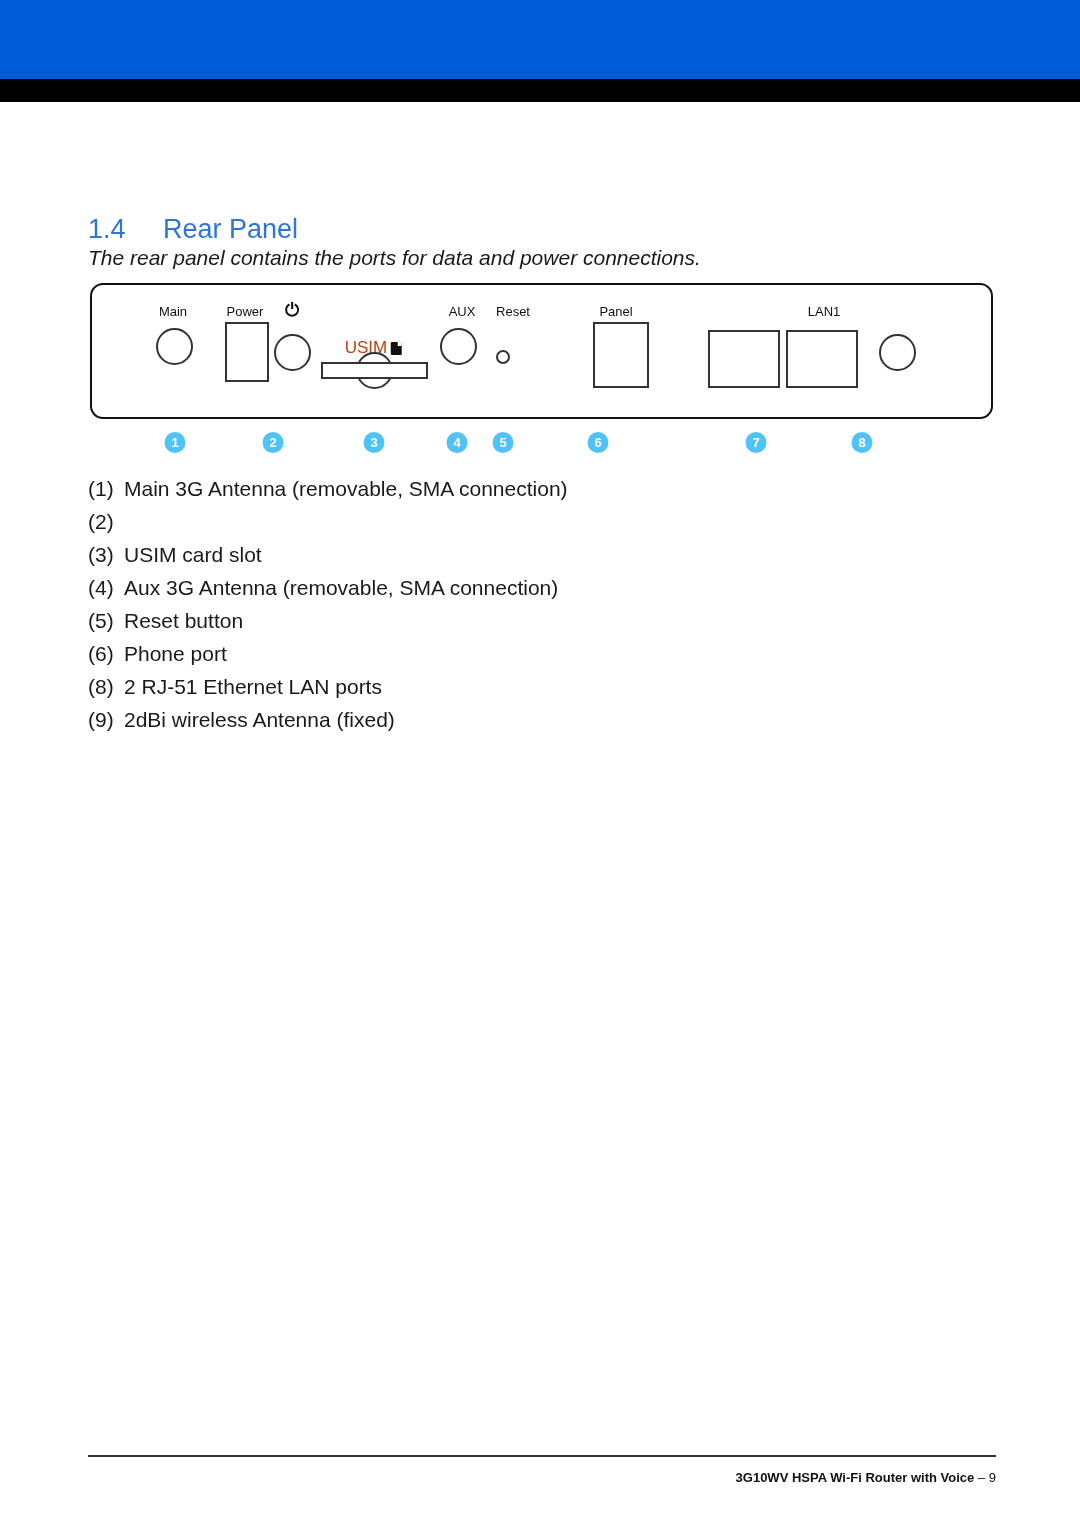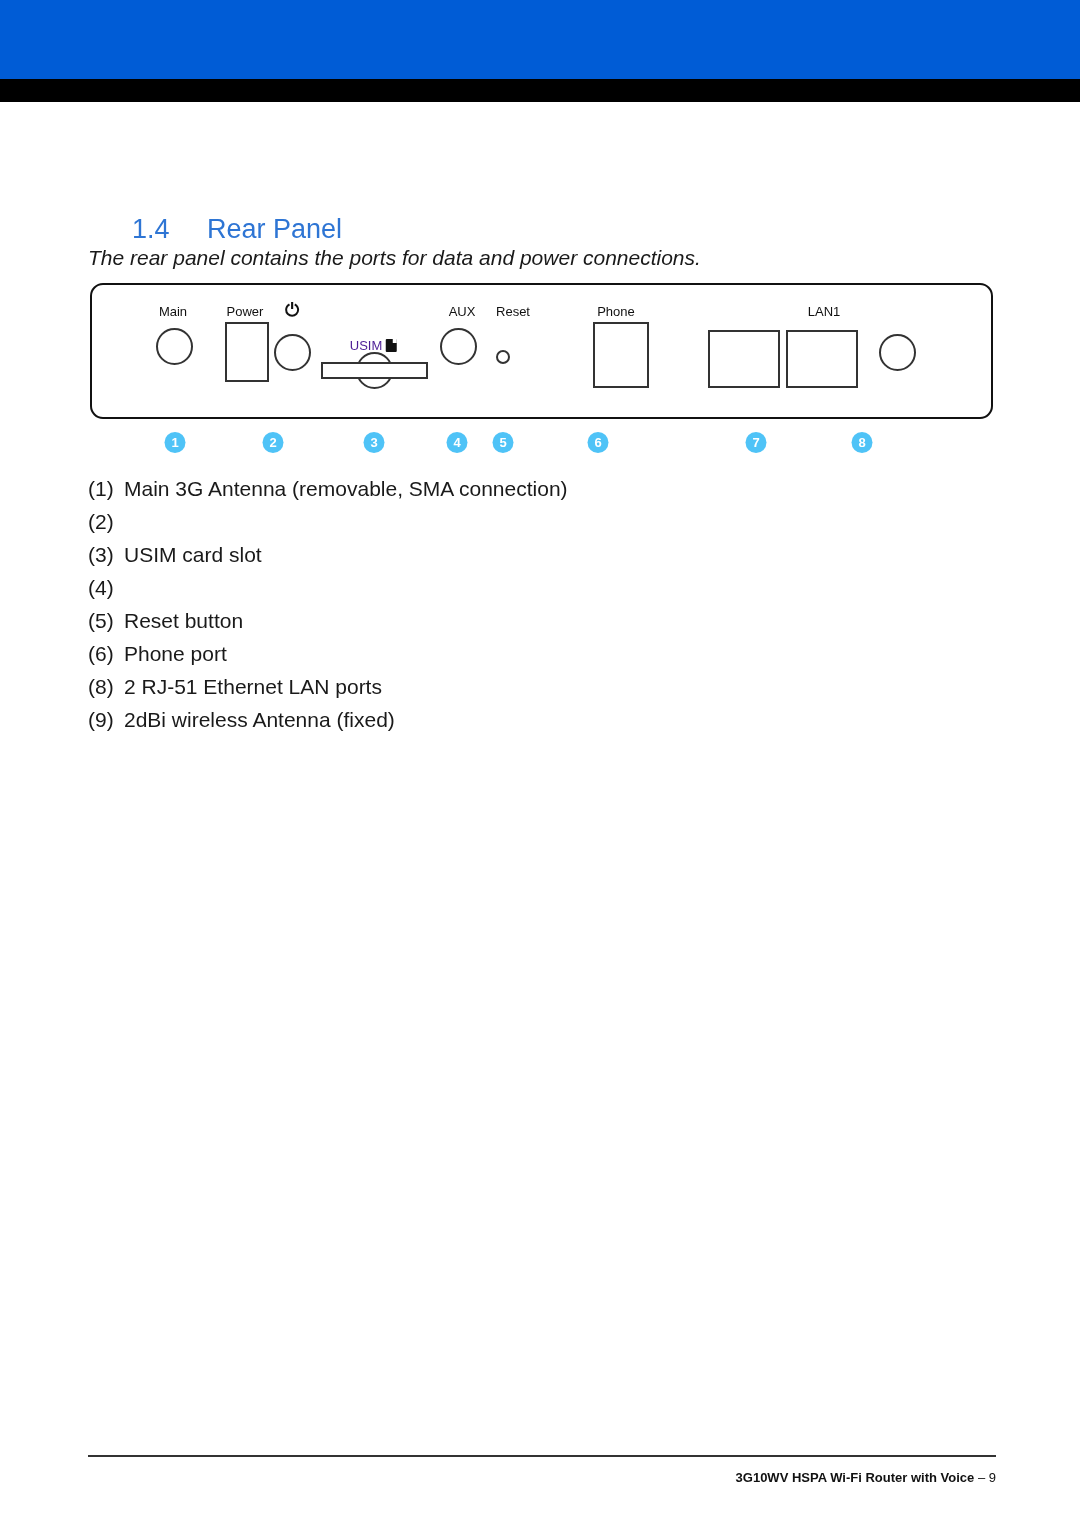--- a/index.html
+++ b/index.html
@@ -33,21 +33,20 @@
 
   
   .section-heading {
     position: absolute;
     left: 88px;
     top: 214px;
     font-size: 27px;
     color: #2e75d4;
     letter-spacing: 0px;
     white-space: nowrap;
-    margin-left: 44px;
   }
   .section-heading .sec-num {
     display: inline-block;
     width: 75px;
   }
 
   .intro-text {
     position: absolute;
     left: 88px;
     top: 246px;
@@ -86,22 +85,22 @@
   .pwr-glyph {
     position: absolute;
     font-size: 18px;
     color: #111111;
     line-height: 1;
     transform: translateX(-50%);
     font-weight: bold;
   }
   .usim-label {
     position: absolute;
-    font-size: 13px;
-    color: #4c1d95;
+    font-size: 17px;
+    color: #c2410c;
     white-space: nowrap;
     transform: translateX(-50%);
   }
   .usim-chip {
     display: inline-block;
     width: 11px;
     height: 13px;
     background: #111111;
     vertical-align: -2px;
     margin-left: 3px;
@@ -199,21 +198,21 @@
 <div class="intro-text">The rear panel contains the ports for data and power connections.</div>
 
 <div class="panel-figure">
 
   <div class="panel-box"></div>
 
   <div class="port-label" style="left:85px;  top:24px;text-align:center;">Main</div>
   <div class="port-label" style="left:157px; top:24px;">Power</div>
   <div class="port-label" style="left:374px; top:24px;">AUX</div>
   <div class="port-label" style="left:425px; top:24px;">Reset</div>
-  <div class="port-label" style="left:528px; top:24px;">Phone</div>
+  <div class="port-label" style="left:528px; top:24px;">Panel</div>
   <div class="port-label" style="left:658px; top:24px;margin-top:28px;">LAN2</div>
   <div class="port-label" style="left:736px; top:24px;">LAN1</div>
 
   <div class="pwr-glyph" style="left:204px; top:21px;">⏻</div>
 
   <div class="usim-label" style="left:285px; top:58px;">
     <span>USIM</span><span class="usim-chip"></span>
   </div>
 
   <div class="shape circ" style="left:68px; top:48px; width:37px; height:37px;"></div>
@@ -252,20 +251,21 @@
   </div>
   <div class="list-row">
     <span class="list-num">(2)</span>
   </div>
   <div class="list-row">
     <span class="list-num">(3)</span>
     <span class="list-text">USIM card slot</span>
   </div>
   <div class="list-row">
     <span class="list-num">(4)</span>
+    <span class="list-text">Aux 3G Antenna (removable, SMA connection)</span>
   </div>
   <div class="list-row">
     <span class="list-num">(5)</span>
     <span class="list-text">Reset button</span>
   </div>
   <div class="list-row">
     <span class="list-num">(6)</span>
     <span class="list-text">Phone port</span>
   </div>
   <div class="list-row">

